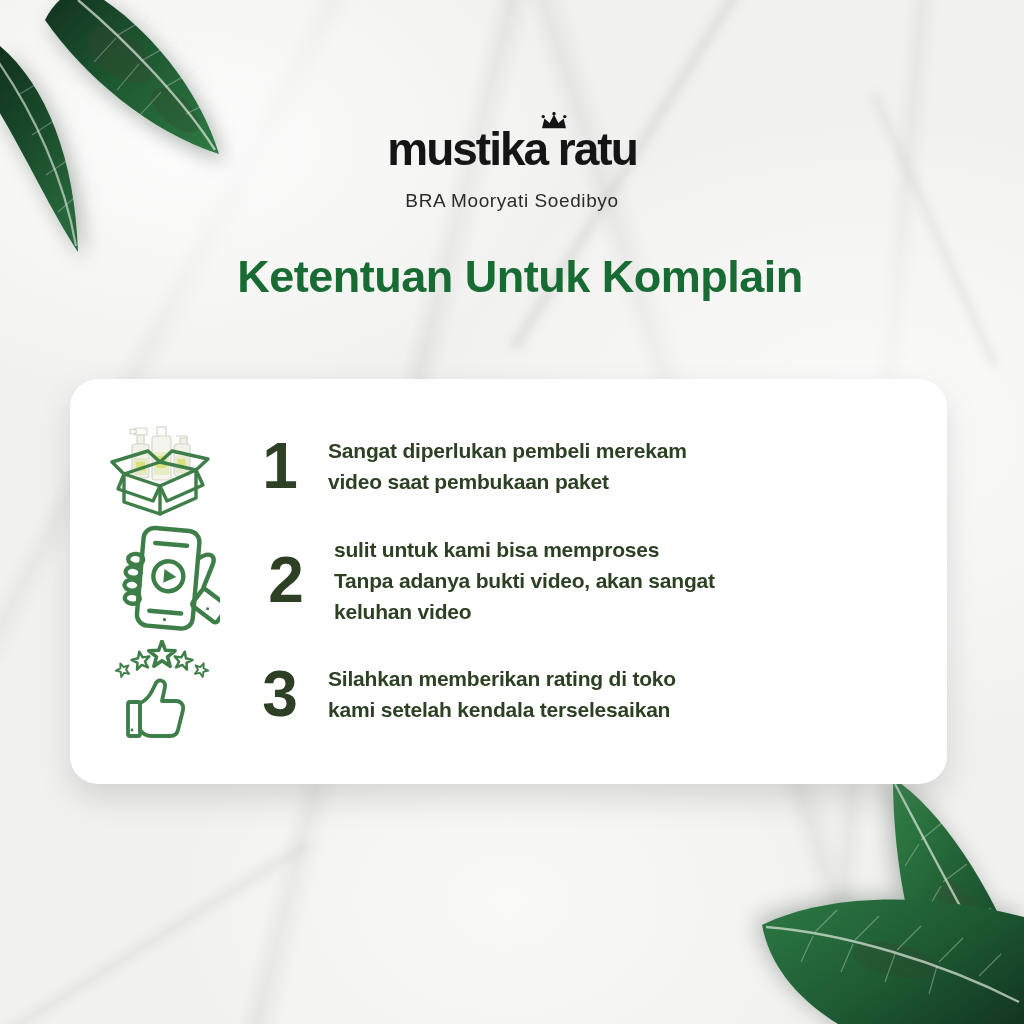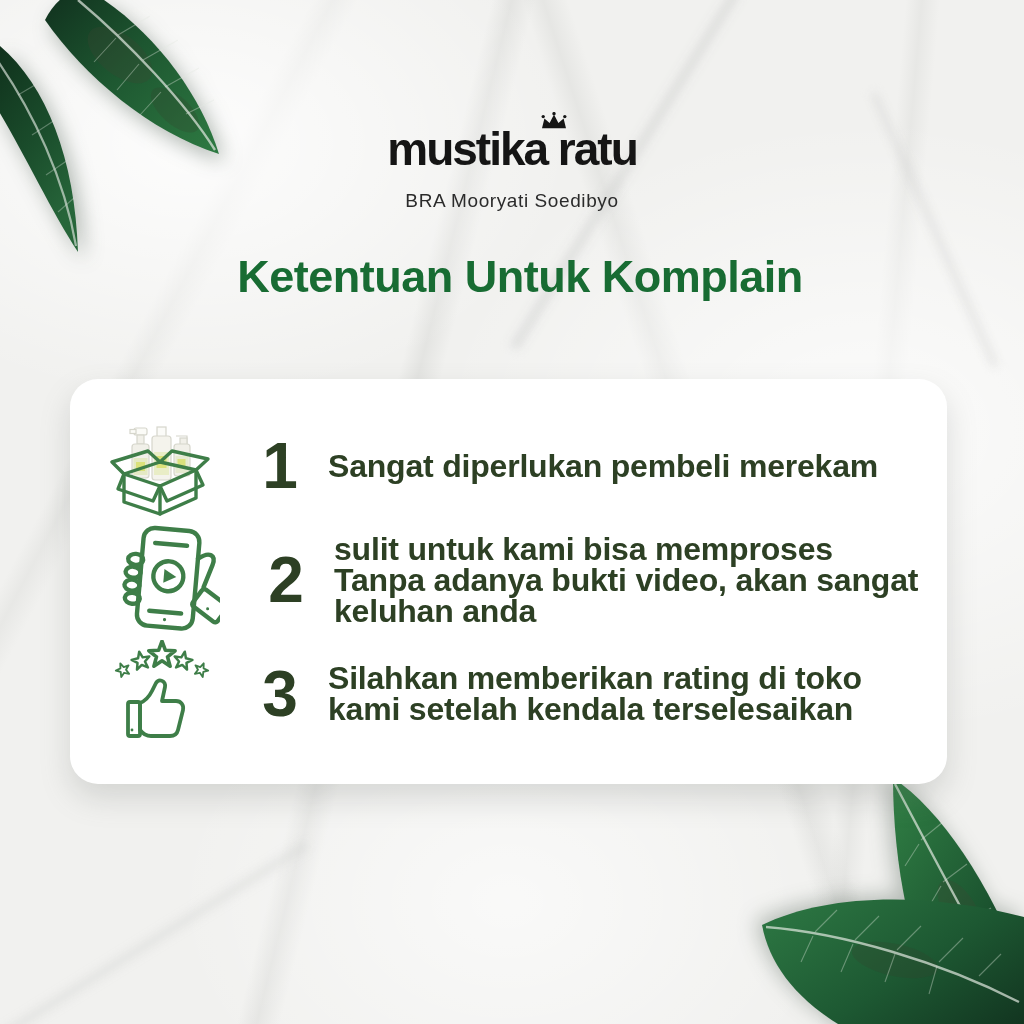--- a/index.html
+++ b/index.html
@@ -33,21 +33,21 @@
 
   .headline{position:absolute;left:0;top:243px;width:1024px;text-align:center;
     color:#186c33;font-size:45px;font-weight:bold;letter-spacing:-.5px;line-height:52px;}
 
   .card{position:absolute;left:70px;top:379px;width:877px;height:405px;background:#ffffff;
     border-radius:28px;box-shadow:0 14px 30px rgba(110,115,110,.22);
     padding:34px 28px 0 40px;box-sizing:border-box;}
   .row{display:flex;align-items:center;height:106px;margin-bottom:8px;}
   .row-icon{flex:0 0 104px;height:104px;margin-right:42px;display:flex;align-items:center;justify-content:center;position:relative;}
   .row-num{flex:0 0 48px;margin-right:24px;font-size:64px;font-weight:bold;color:#2d4024;text-align:center;line-height:1;}
-  .row-text{font-size:32px;font-weight:bold;color:#2d4024;line-height:31px;letter-spacing:-.2px;}
+  .row-text{font-size:21px;font-weight:bold;color:#2d4024;line-height:31px;letter-spacing:-.2px;}
   .ico{display:block;}
 </style>
 </head>
 <body>
 
 <div class="canvas">
 
   <div class="vein vein1"></div>
   <div class="vein vein2"></div>
   <div class="vein vein3"></div>
@@ -184,20 +184,21 @@
             <path d="M14,60 L2,48 L38,37 L50,48"></path>
             <path d="M50,48 L62,37 L98,45 L86,56"></path>
             <path d="M14,60 L8,75 L43,87 L50,72"></path>
             <path d="M50,72 L57,87 L93,71 L86,56"></path>
           </g>
         </svg>
       </div>
       <div class="row-num">1</div>
       <div class="row-text">
         <div>Sangat diperlukan pembeli merekam</div>
+        <div>video saat pembukaan paket</div>
       </div>
     </div>
 
     <div class="row">
       <div class="row-icon">
         <svg class="ico" width="110" height="112" viewBox="0 0 110 112">
           <g stroke="#3e7e48" stroke-width="4.4" fill="none" stroke-linejoin="round" stroke-linecap="round" transform="rotate(5 55 56)">
             <rect x="30" y="5" width="56" height="98" rx="11"></rect>
             <path d="M42,20 L74,20"></path>
             <path d="M42,88 L74,88"></path>
@@ -211,21 +212,21 @@
             <path d="M86,32 C97,23 104,27 101,37 L94,60"></path>
             <rect x="87" y="66" width="31" height="21" rx="3" transform="rotate(32 100 76)"></rect>
             <circle cx="100" cy="81" r="1.5" fill="#3e7e48" stroke="none"></circle>
           </g>
         </svg>
       </div>
       <div class="row-num">2</div>
       <div class="row-text">
         <div>sulit untuk kami bisa memproses</div>
         <div>Tanpa adanya bukti video, akan sangat</div>
-        <div>keluhan anda</div>
+        <div>keluhan video</div>
       </div>
     </div>
 
     <div class="row">
       <div class="row-icon">
         <svg class="ico" width="104" height="108" viewBox="0 0 104 108">
           <g stroke="#3e7e48" fill="none" stroke-linejoin="round" stroke-linecap="round">
 
             <g stroke-width="2.6">
               <path transform="translate(13,30) scale(0.72) rotate(-22)" d="M0,-10 L2.47,-3.4 L9.51,-3.09 L3.99,1.3 L5.88,8.09 L0,4.2 L-5.88,8.09 L-3.99,1.3 L-9.51,-3.09 L-2.47,-3.4 Z"></path>

